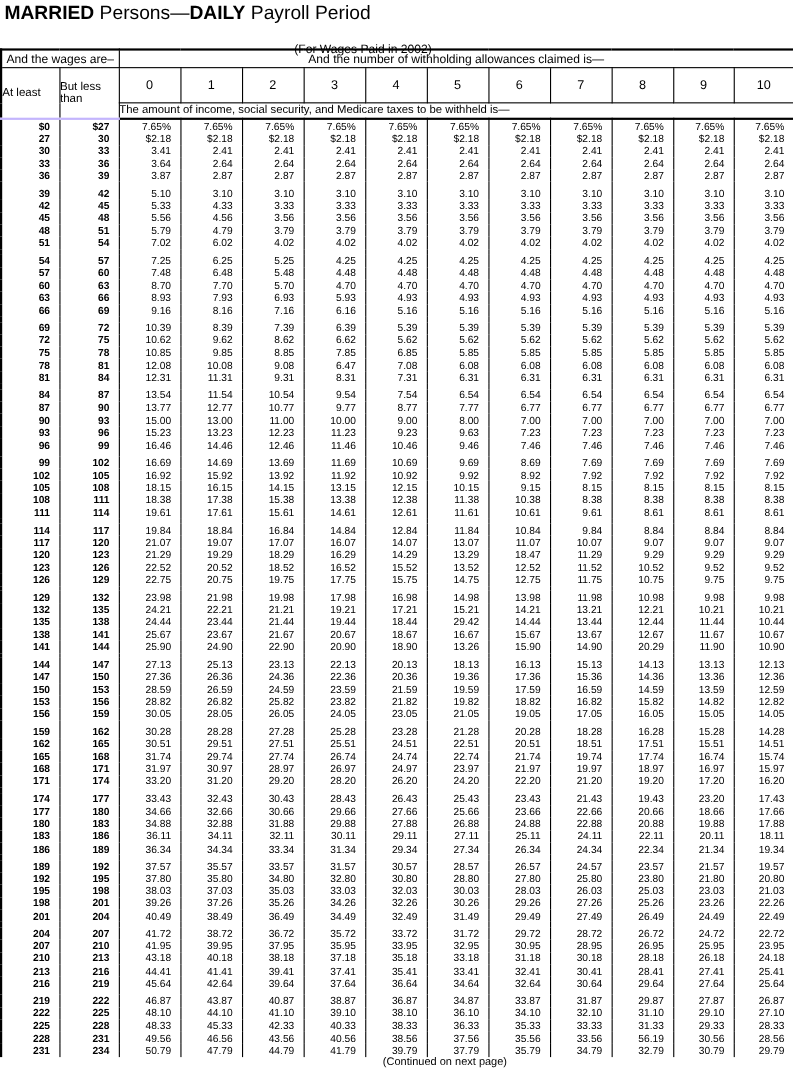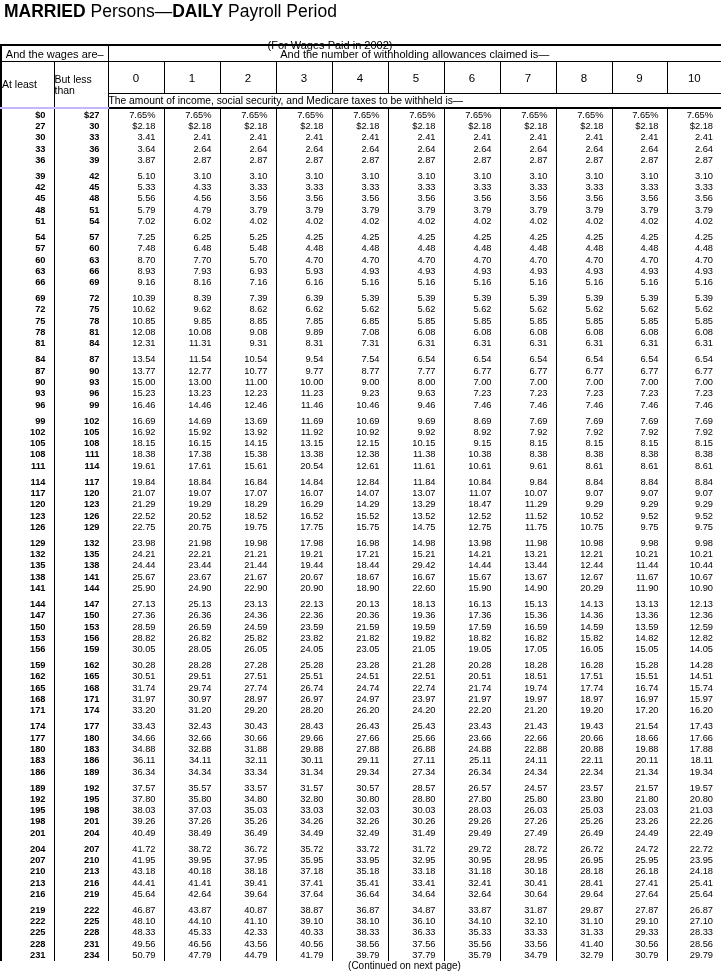--- a/index.html
+++ b/index.html
@@ -387,21 +387,21 @@
           <td>5.85</td>
           <td>5.85</td>
           <td class="lastcol">5.85</td>
         </tr>
         <tr>
           <td class="wage">78</td>
           <td class="wage">81</td>
           <td>12.08</td>
           <td>10.08</td>
           <td>9.08</td>
-          <td>9.89</td>
+          <td>6.47</td>
           <td>7.08</td>
           <td>6.08</td>
           <td>6.08</td>
           <td>6.08</td>
           <td>6.08</td>
           <td>6.08</td>
           <td class="lastcol">6.08</td>
         </tr>
         <tr>
           <td class="wage">81</td>
@@ -582,21 +582,21 @@
           <td>8.38</td>
           <td>8.38</td>
           <td class="lastcol">8.38</td>
         </tr>
         <tr>
           <td class="wage">111</td>
           <td class="wage">114</td>
           <td>19.61</td>
           <td>17.61</td>
           <td>15.61</td>
-          <td>20.54</td>
+          <td>14.61</td>
           <td>12.61</td>
           <td>11.61</td>
           <td>10.61</td>
           <td>9.61</td>
           <td>8.61</td>
           <td>8.61</td>
           <td class="lastcol">8.61</td>
         </tr>
         <tr class="gap">
           <td></td>
@@ -764,21 +764,21 @@
           <td class="lastcol">10.67</td>
         </tr>
         <tr>
           <td class="wage">141</td>
           <td class="wage">144</td>
           <td>25.90</td>
           <td>24.90</td>
           <td>22.90</td>
           <td>20.90</td>
           <td>18.90</td>
-          <td>22.60</td>
+          <td>13.26</td>
           <td>15.90</td>
           <td>14.90</td>
           <td>20.29</td>
           <td>11.90</td>
           <td class="lastcol">10.90</td>
         </tr>
         <tr class="gap">
           <td></td>
           <td></td>
           <td></td>
@@ -978,21 +978,21 @@
           <td class="wage">177</td>
           <td>33.43</td>
           <td>32.43</td>
           <td>30.43</td>
           <td>28.43</td>
           <td>26.43</td>
           <td>25.43</td>
           <td>23.43</td>
           <td>21.43</td>
           <td>19.43</td>
-          <td>21.54</td>
+          <td>23.20</td>
           <td class="lastcol">17.43</td>
         </tr>
         <tr>
           <td class="wage">177</td>
           <td class="wage">180</td>
           <td>34.66</td>
           <td>32.66</td>
           <td>30.66</td>
           <td>29.66</td>
           <td>27.66</td>
@@ -1292,21 +1292,21 @@
           <td class="wage">228</td>
           <td class="wage">231</td>
           <td>49.56</td>
           <td>46.56</td>
           <td>43.56</td>
           <td>40.56</td>
           <td>38.56</td>
           <td>37.56</td>
           <td>35.56</td>
           <td>33.56</td>
-          <td>41.40</td>
+          <td>56.19</td>
           <td>30.56</td>
           <td class="lastcol">28.56</td>
         </tr>
         <tr>
           <td class="wage">231</td>
           <td class="wage">234</td>
           <td>50.79</td>
           <td>47.79</td>
           <td>44.79</td>
           <td>41.79</td>

